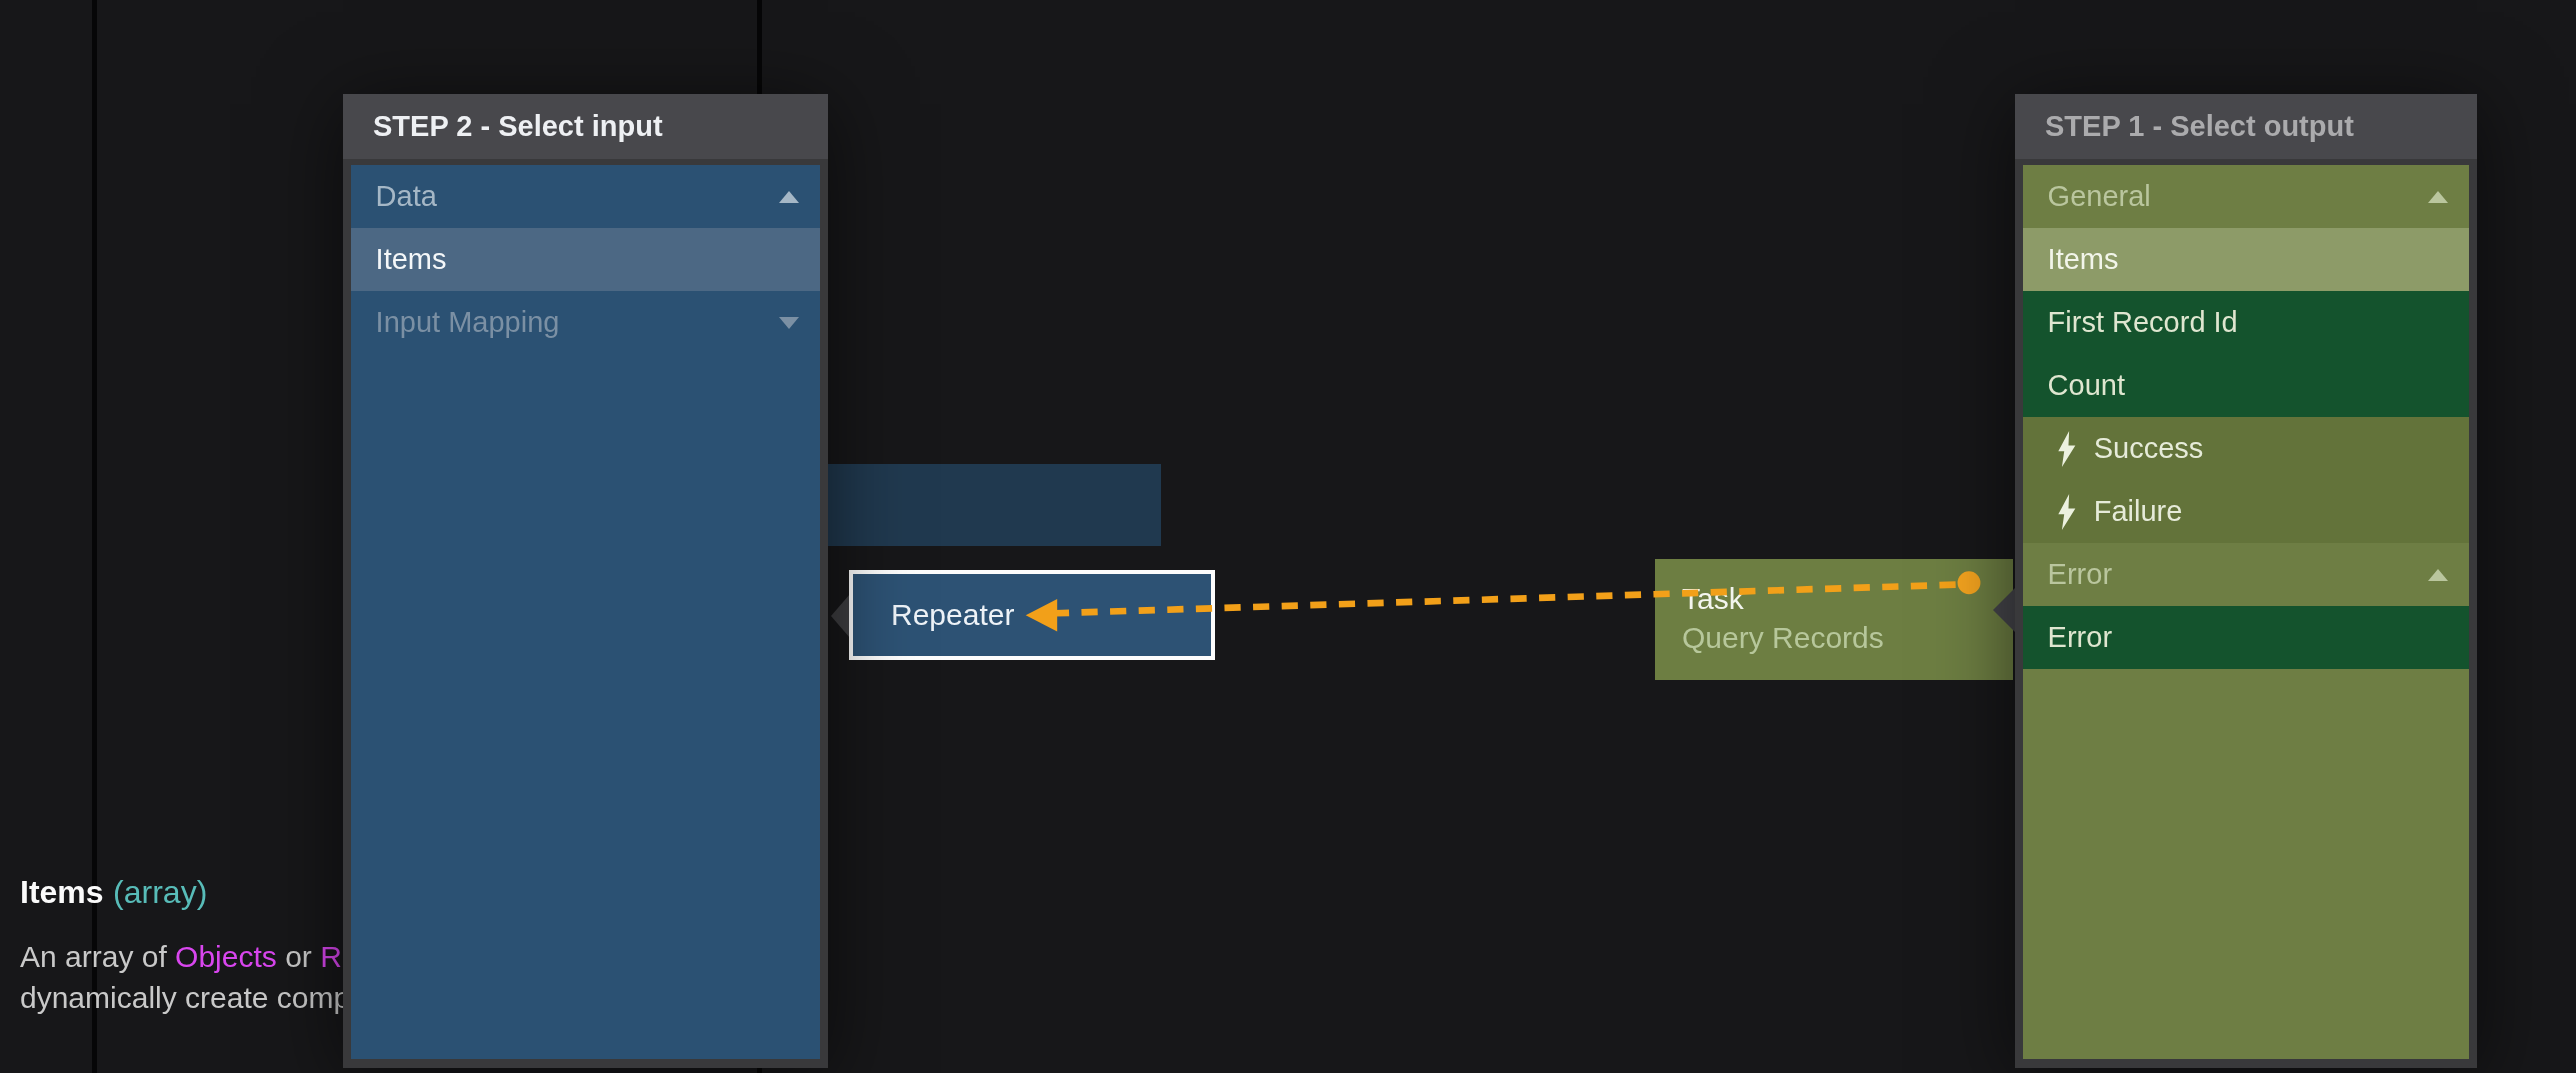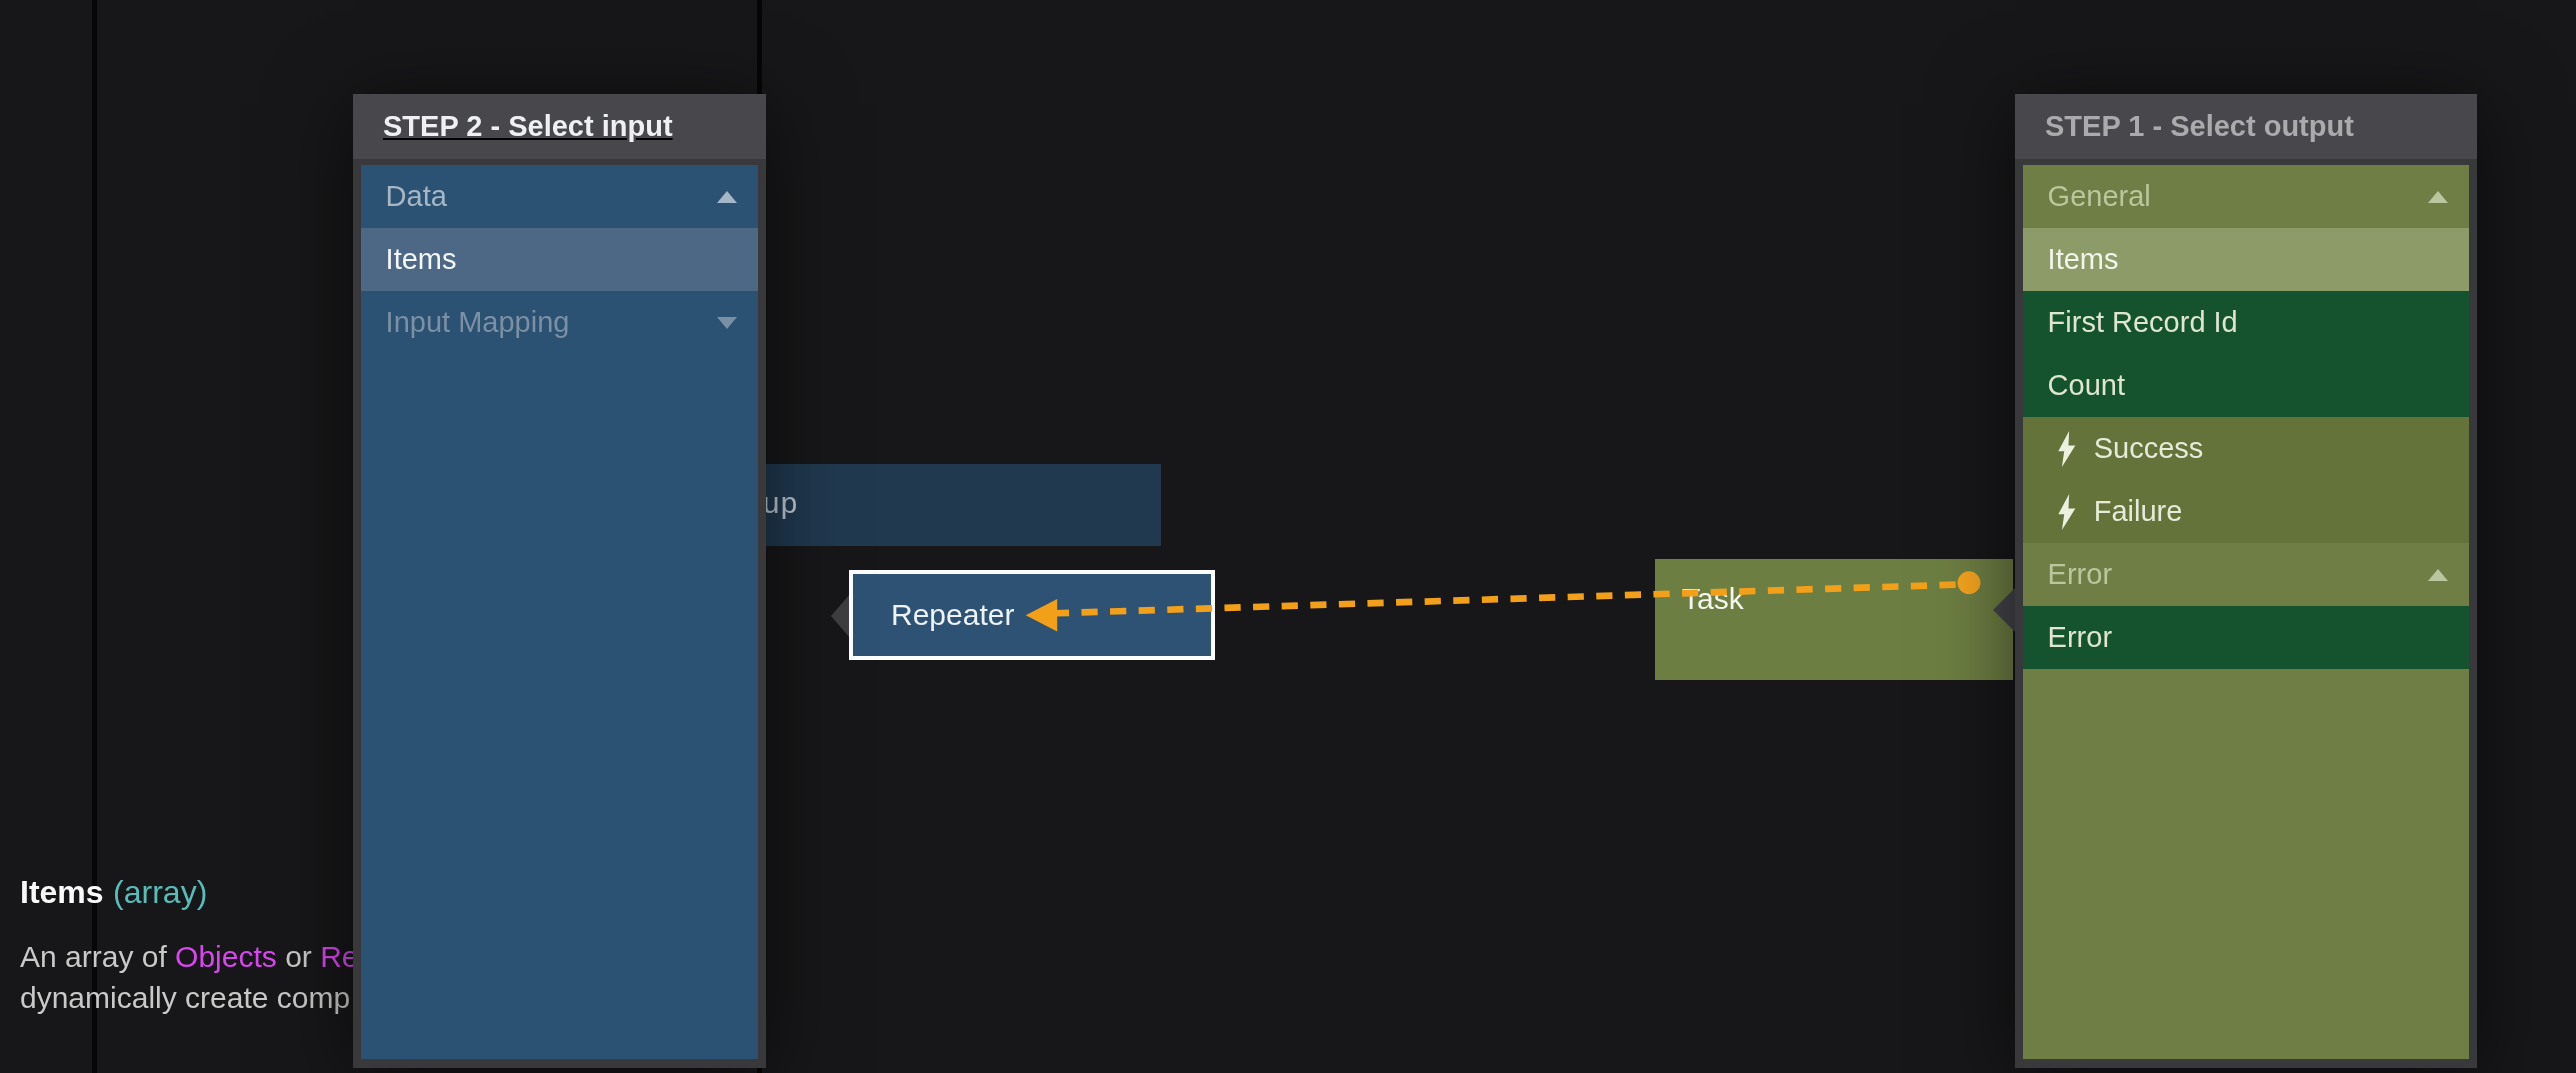--- a/index.html
+++ b/index.html
@@ -37,21 +37,21 @@
                  border-bottom:22px solid transparent;border-right:19px solid #3e3e41;}
   .tail-task{left:1993px;top:588px;border-top:22px solid transparent;
              border-bottom:22px solid transparent;border-right:22px solid #45454a;}
 
   
   .connector{position:absolute;left:0;top:0;z-index:4;pointer-events:none;}
 
   
   .panel{position:absolute;top:94px;height:974px;background:#39393b;z-index:6;
          box-shadow:0 9.5px 76px rgba(0,0,0,0.55);}
-  .panel-input{left:353px;width:413px;text-decoration:underline;}
+  .panel-input{left:343px;width:485px;}
   .panel-output{left:2015px;width:462px;}
   .panel-header{height:65px;display:flex;align-items:center;padding:0 30px;
                 background:#48484c;font-size:29px;font-weight:700;}
   .panel-input  .panel-header{color:#eef0f3;}
   .panel-output .panel-header{color:#ababad;}
   .panel-body{position:absolute;top:71px;left:7.6px;right:7.6px;bottom:9.5px;overflow:hidden;}
   .panel-input  .panel-body{background:#2b5173;}
   .panel-output .panel-body{background:#6e7e44;}
 
   .prow{height:63px;display:flex;align-items:center;padding:0 21px 0 25px;font-size:29px;}
@@ -92,20 +92,21 @@
   </div>
 
   <div class="tail tail-repeater"></div>
 
   <div class="node node-repeater">
     <span>Repeater</span>
   </div>
 
   <div class="node node-task">
     <div class="task-title">Task</div>
+    <div class="task-sub">Query Records</div>
   </div>
 
   <div class="tail tail-task"></div>
 
   <svg class="connector" width="2576" height="1073" viewBox="0 0 2700 1125">
     <line x1="2050" y1="613" x2="1106" y2="643" stroke="#f2a019" stroke-width="7" stroke-dasharray="17 13"></line>
     <polygon points="1075,645 1108,628 1108,662" fill="#f2a019"></polygon>
     <circle cx="2064" cy="611" r="12" fill="#f5a41f"></circle>
   </svg>
 

